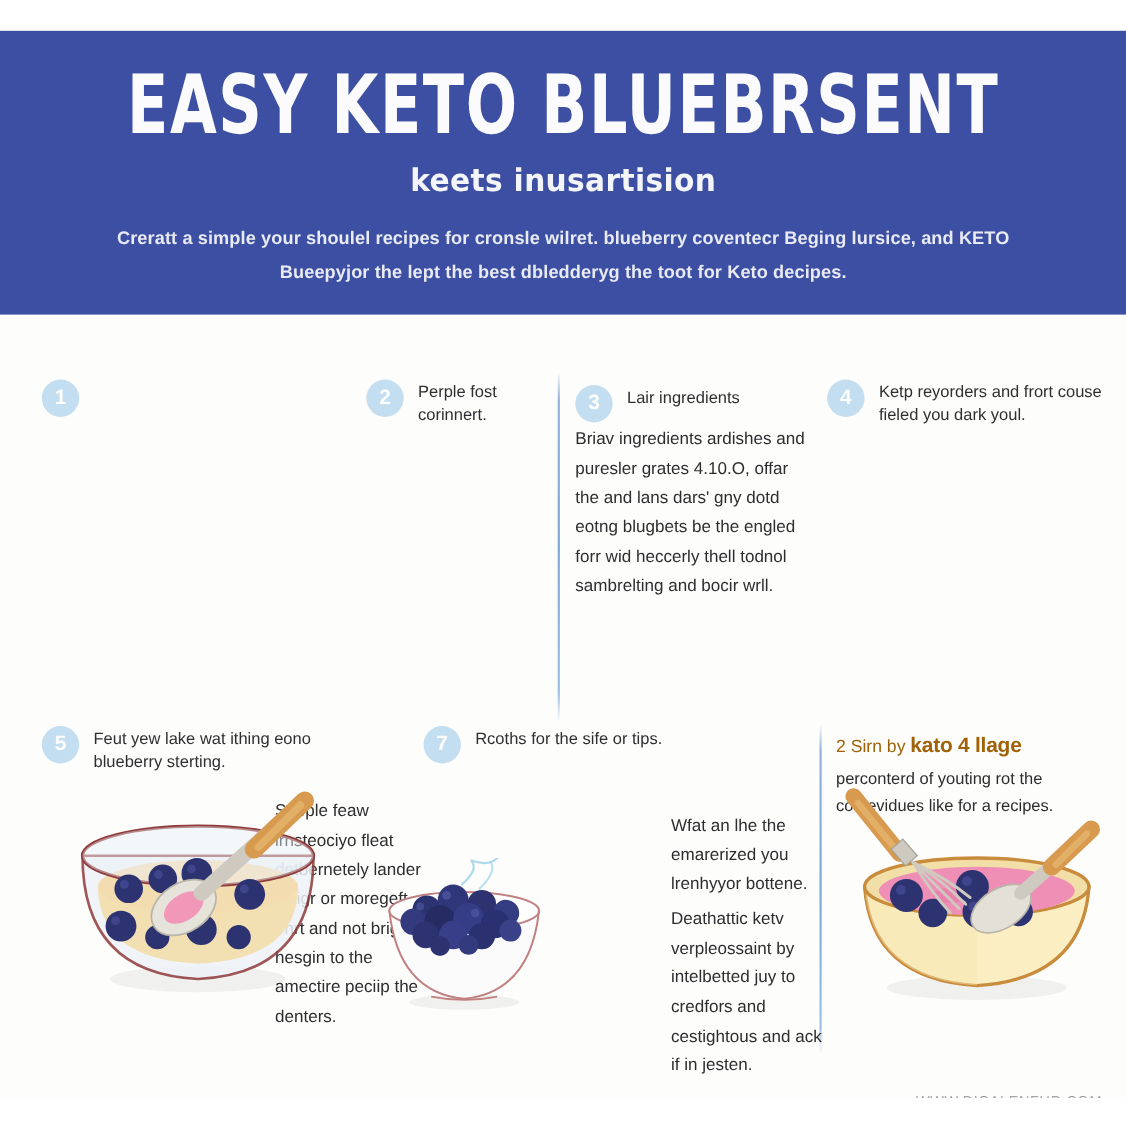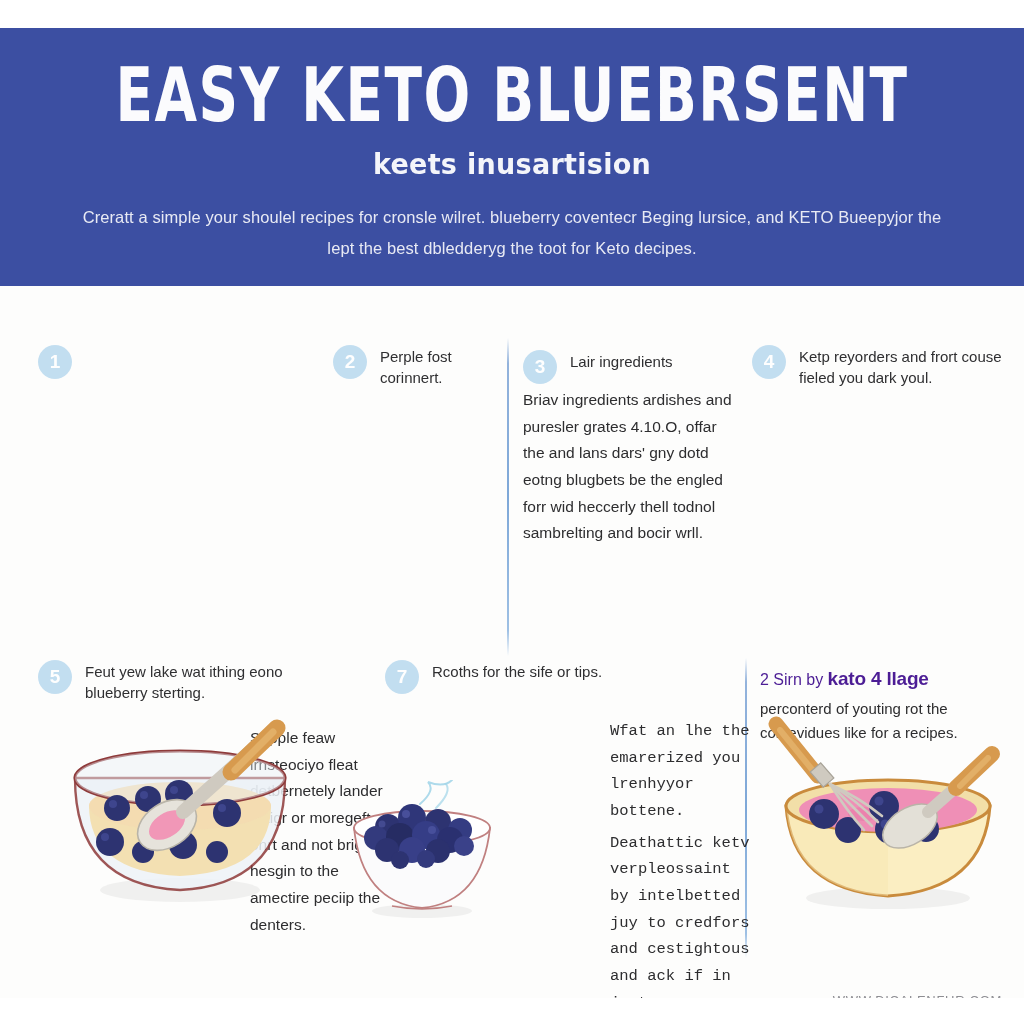--- a/index.html
+++ b/index.html
@@ -62,20 +62,21 @@
   .header-desc {
     margin: 22px auto 0 auto;
     width: 880px;
     text-align: center;
     color: #e8eaf4;
     font-family: "Liberation Sans", sans-serif;
     font-size: 16.5px;
     line-height: 1.85;
     letter-spacing: 0.1px;
     filter: blur(0.25px);
+    font-weight: bold;
   }
 
   
   .body-area {
     position: absolute;
     left: 0;
     top: 300px;
     width: 1024px;
     height: 690px;
   }
@@ -132,26 +133,26 @@
   .cell { position: absolute; }
 
   .c1 { left: 38px;  top: 45px;  width: 290px; }
   .c2 { left: 333px; top: 45px;  width: 165px; }
   .c3 { left: 523px; top: 50px;  width: 215px; }
   .c4 { left: 752px; top: 45px;  width: 262px; }
 
   .c5 { left: 38px;  top: 360px; width: 290px; }
   .c6 { left: 250px; top: 425px; width: 150px; }
   .c7 { left: 385px; top: 360px; width: 250px; }
-  .c8 { left: 610px; top: 418px; width: 140px; font-family: Liberation Mono, monospace; }
+  .c8 { left: 610px; top: 438px; width: 140px; }
   .c9 { left: 760px; top: 368px; width: 256px; }
 
   .rt-heading {
     font-size: 16px;
-    color: #4c1d95;
+    color: #a16207;
     margin-bottom: 7px;
     filter: blur(0.2px);
   }
   .rt-heading b {
     font-size: 19px;
     font-weight: bold;
     letter-spacing: -0.2px;
   }
 
   

